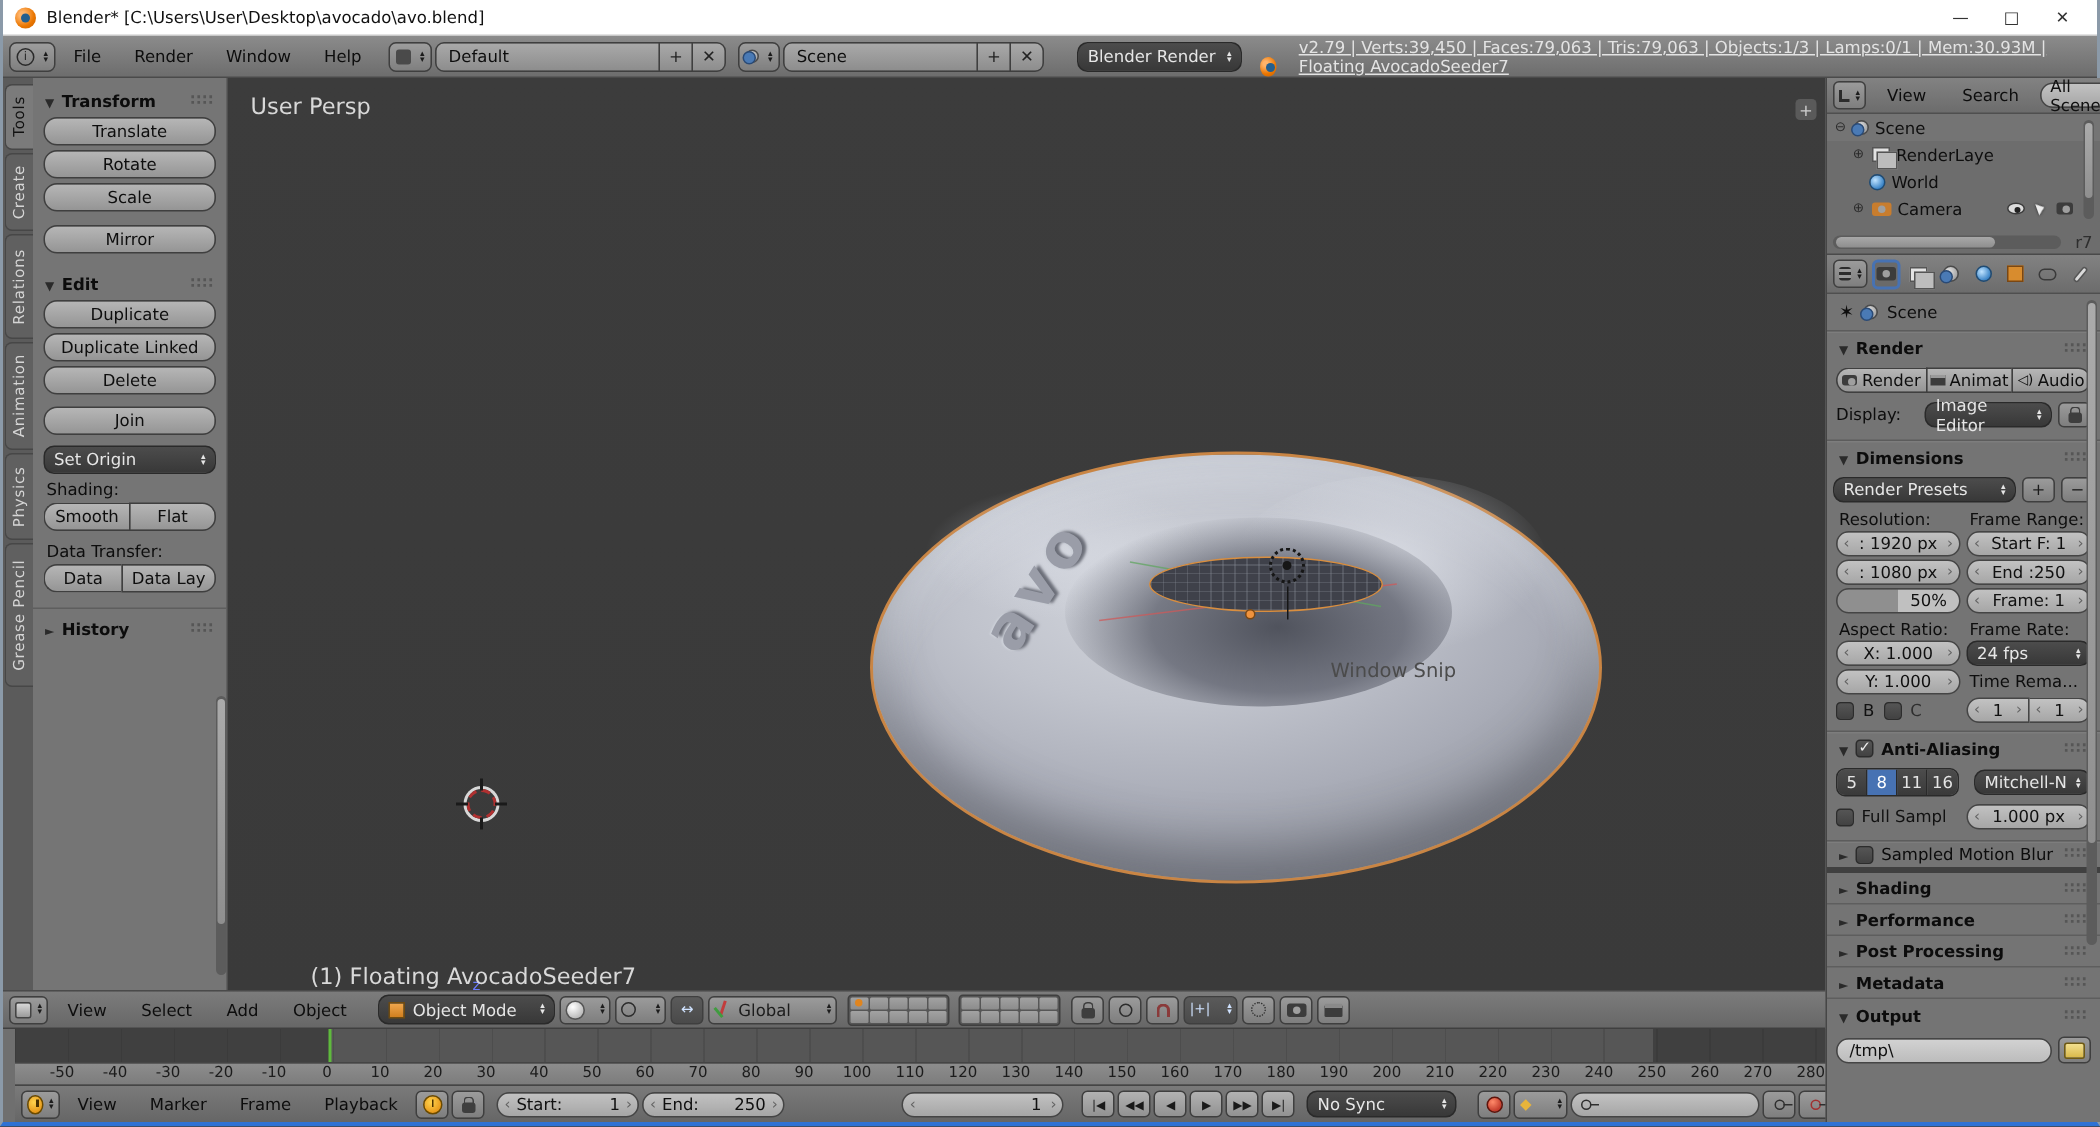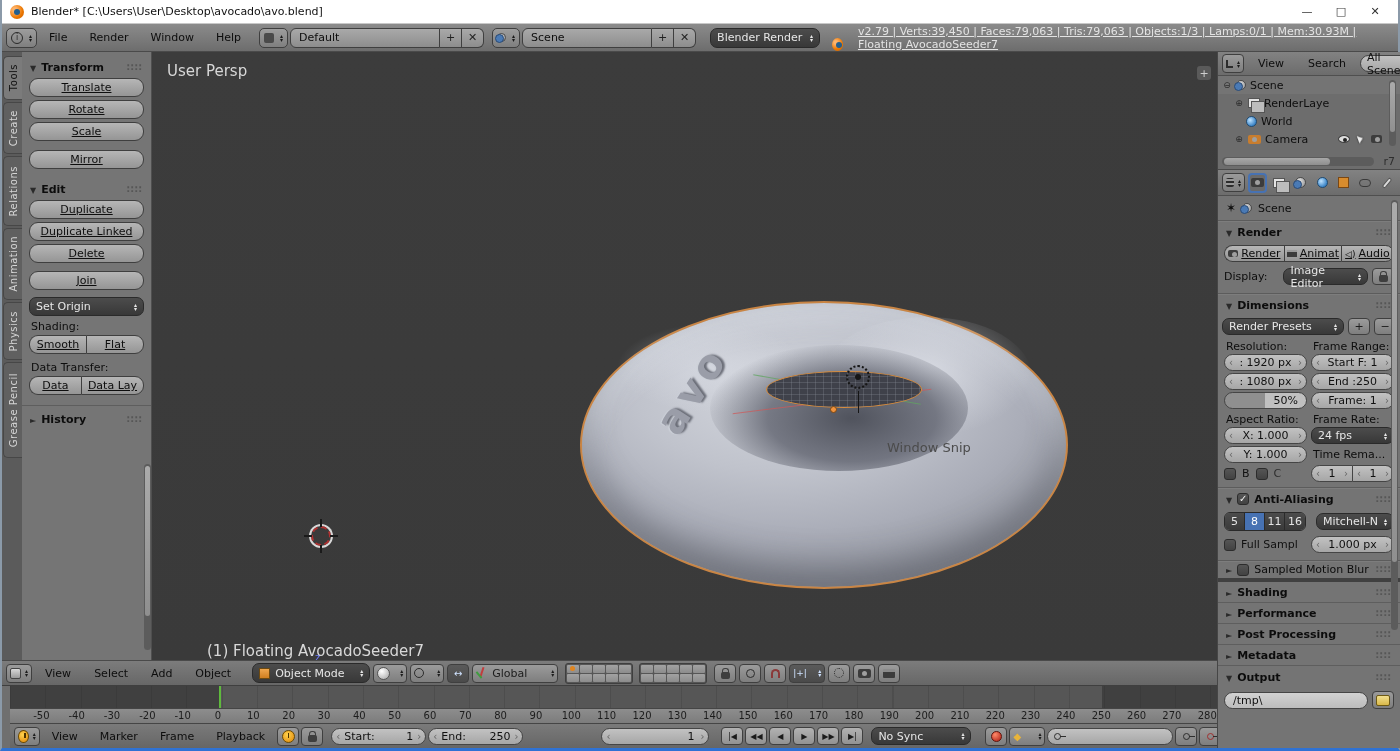--- a/index.html
+++ b/index.html
@@ -3,21 +3,21 @@
 <meta charset="utf-8">
 <style>
   * { margin:0; padding:0; box-sizing:border-box; }
   html,body { width:1400px; height:751px; overflow:hidden; background:#222; }
   body { font-family:"DejaVu Sans", sans-serif; font-size:11px; color:#111; }
   .window { position:relative; width:1400px; height:751px; background:#6f6f6f;
             border-left:2px solid #8b9aa9; border-right:2px solid #8b9aa9; border-bottom:3px solid #2f72d4; }
 
   
   .btn { background:linear-gradient(#b6b6b6,#959595); border:1px solid #3f3f3f; border-radius:9px;
-         color:#0e0e0e; display:flex; align-items:center; justify-content:center; cursor:default;text-decoration:underline; }
+         color:#0e0e0e; display:flex; align-items:center; justify-content:center; cursor:default; }
   .btn-left { border-radius:9px 0 0 9px; border-right:none; }
   .btn-mid { border-radius:0; border-right:none; }
   .btn-right{ border-radius:0 9px 9px 0; }
   .field { background:linear-gradient(#c2c2c2,#a6a6a6); border:1px solid #454545; border-radius:9px;
            display:flex; align-items:center; justify-content:center; color:#101010; position:relative; }
   .field::before { content:"‹"; position:absolute; left:4px; color:rgba(0,0,0,.45); font-size:10px; }
   .field::after  { content:"›"; position:absolute; right:4px; color:rgba(0,0,0,.45); font-size:10px; }
   .noarrow::before,.noarrow::after{ content:""; }
   .dd { background:linear-gradient(#4c4c4c,#383838); border:1px solid #2a2a2a; border-radius:7px;
         color:#e6e6e6; display:flex; align-items:center; padding:0 6px; position:relative; }
@@ -236,21 +236,21 @@
     </span>
     <span class="edbtn" style="margin-left:6px">
       <span class="ball" style="width:9px;height:9px"></span>
         <span class="ud"></span>
     </span>
     <span class="ddgroup">
       <span class="val" style="min-width:130px">Scene</span>
       <span class="sqbtn">+</span>
       <span class="sqbtn">✕</span>
     </span>
-    <span class="dd" style="height:20px;min-width:110px;margin-left:12px">
+    <span class="dd" style="height:20px;min-width:110px;margin-left:20px">
       <span>Blender Render</span>
         <span class="ud"></span>
     </span>
     <span class="stats">
       <span class="blogo" style="width:13px;height:13px"></span>
       <span>v2.79 | Verts:39,450 | Faces:79,063 | Tris:79,063 | Objects:1/3 | Lamps:0/1 | Mem:30.93M | Floating AvocadoSeeder7</span>
     </span>
   </div>
 
   <div class="tabs">

